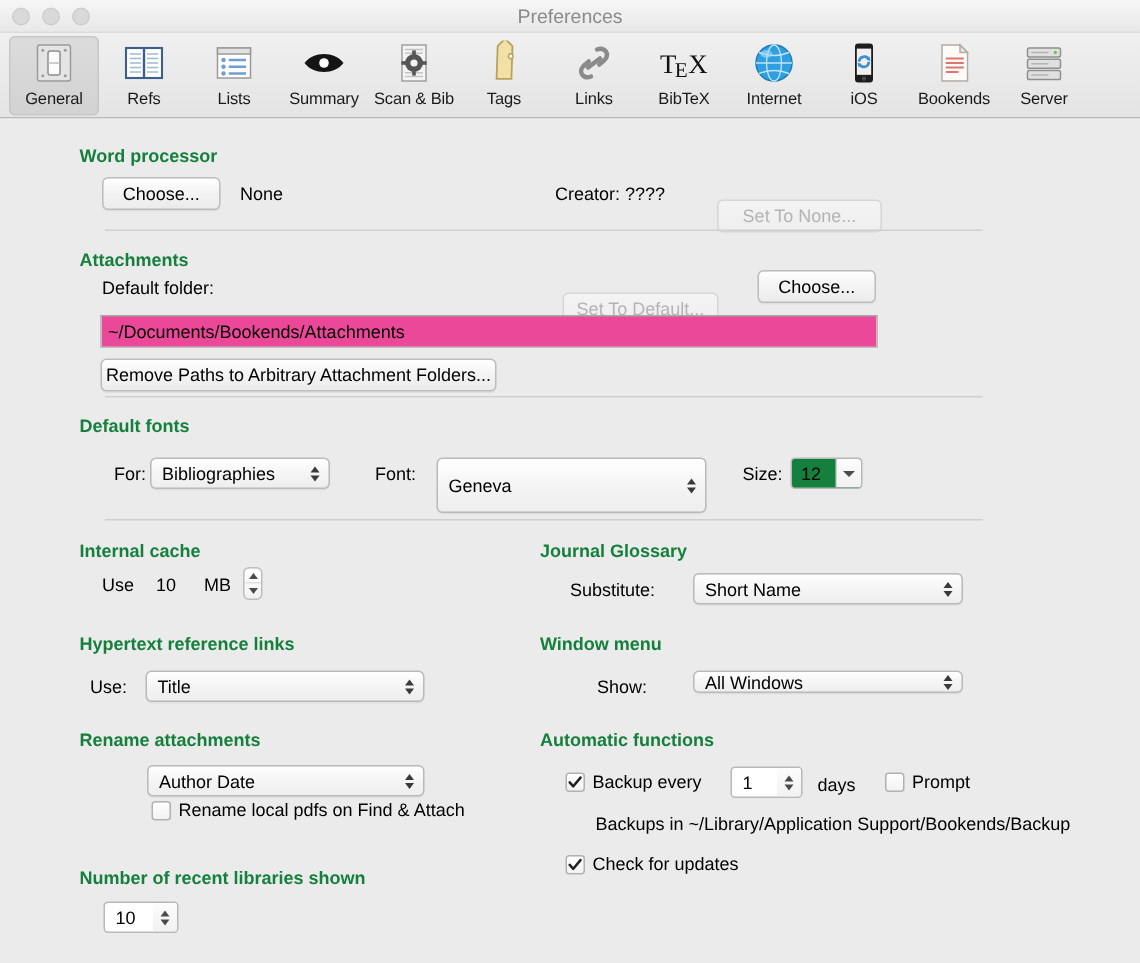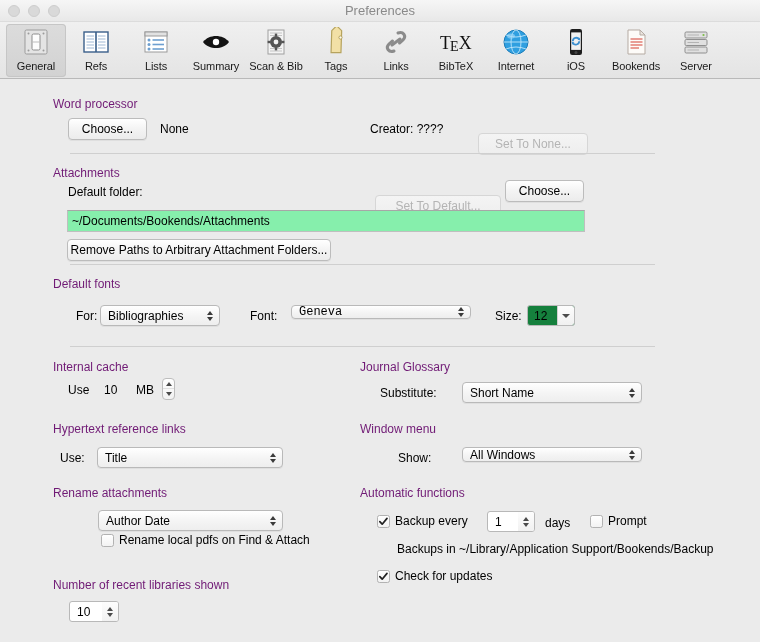--- a/index.html
+++ b/index.html
@@ -57,21 +57,21 @@
   .tb-item.selected {
     background: linear-gradient(to bottom, #dcdcdc 0%, #d2d2d2 100%);
     box-shadow: inset 0 0 0 1px #c6c6c6;
   }
   .tb-icon { height: 30px; width: 32px; display: flex; align-items: center; justify-content: center; }
   .tb-label { font-size: 11px; margin-top: 3px; color: #1a1a1a; white-space: nowrap; letter-spacing: -0.1px; }
 
   
   #content { flex: 1 1 auto; position: relative; background: #ebebeb; }
 
-  .sect-title { font-weight: normal; font-size: 12px; color: #701a75; position: absolute; white-space: nowrap; }
+  .sect-title { font-weight: bold; font-size: 12px; color: #15803d; position: absolute; white-space: nowrap; }
   .lbl { position: absolute; font-size: 12px; color: #000; white-space: nowrap; }
   .divider { position: absolute; height: 1px; background: #cfcfcf; }
 
   
   .btn {
     position: absolute;
     background: linear-gradient(to bottom, #ffffff 0%, #f3f3f3 52%, #ececec 100%);
     border: 1px solid #bcbcbc;
     border-radius: 4px;
     font-size: 12px; color: #000;
@@ -85,21 +85,21 @@
     color: #b4b4b4;
     background: linear-gradient(to bottom, #f4f4f4 0%, #eeeeee 100%);
     border-color: #d6d6d6;
     box-shadow: none;
     margin-top: 15px;
   }
 
   
   .tfield {
     position: absolute;
-    background: #86efac;
+    background: #ec4899;
     border: 1px solid #bfbfbf;
     border-top-color: #a7a7a7;
     font-size: 12px; color: #000;
     display: flex; align-items: center;
     padding: 0 4px;
     white-space: nowrap; overflow: hidden;
   }
 
   
   .popup {
@@ -403,21 +403,21 @@
     <div class="lbl" style="left:370px; top:43px;">Creator: ????</div>
 
     <div class="btn disabled" style="left:478px; top:39px; width:110px; height:22px;">Set To None...</div>
 
     <div class="divider" style="left:70px; top:74px; width:585px;"></div>
 
     <div class="sect-title" style="left:53px; top:87px;">Attachments</div>
 
     <div class="lbl" style="left:68px; top:106px;">Default folder:</div>
 
-    <div class="btn disabled" style="left:375px; top:101px; width:126px; height:22px;">Set To Default...</div>
+    <div class="btn disabled" style="left:375px; top:101px; width:104px; height:22px;">Set To Default...</div>
 
     <div class="btn" style="left:505px; top:101px; width:79px; height:22px;">Choose...</div>
 
     <div class="tfield" style="left:67px; top:131px; width:518px; height:22px;">~/Documents/Bookends/Attachments</div>
 
     <div class="btn" style="left:67px; top:160px; width:264px; height:22px;">Remove Paths to Arbitrary Attachment Folders...</div>
 
     <div class="divider" style="left:70px; top:185px; width:585px;"></div>
 
     <div class="sect-title" style="left:53px; top:198px;">Default fonts</div>
@@ -427,21 +427,21 @@
     <div class="popup" style="left:100px; top:226px; width:120px; height:21px;">
       <span>Bibliographies</span>
       <span class="chev">
         <span class="chev-up"></span>
           <span class="chev-dn"></span>
       </span>
     </div>
 
     <div class="lbl" style="left:250px; top:230px;">Font:</div>
 
-    <div class="popup" style="left:291px; top:226px; width:180px; height:14px;font-family:Liberation Mono, monospace;">
+    <div class="popup" style="left:291px; top:226px; width:180px; height:37px;">
       <span>Geneva</span>
       <span class="chev">
         <span class="chev-up"></span>
           <span class="chev-dn"></span>
       </span>
     </div>
 
     <div class="lbl" style="left:495px; top:230px;">Size:</div>
 
     <div class="combo" style="left:527px; top:226px; width:48px; height:21px;">

